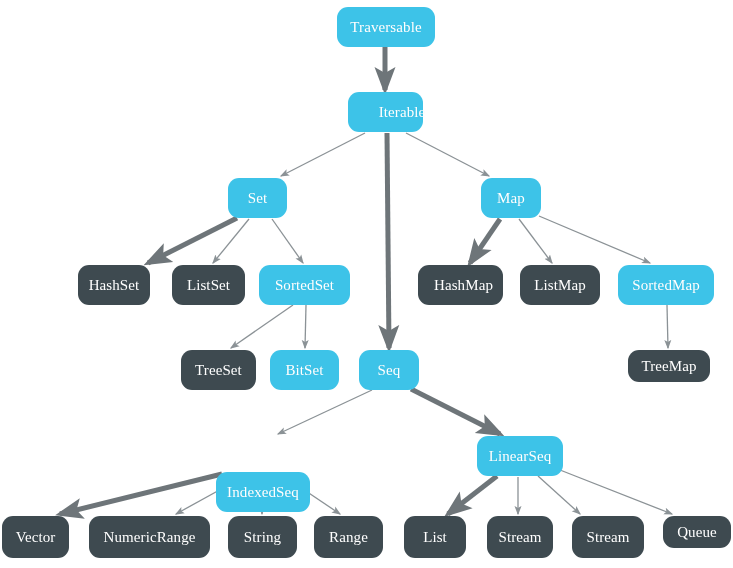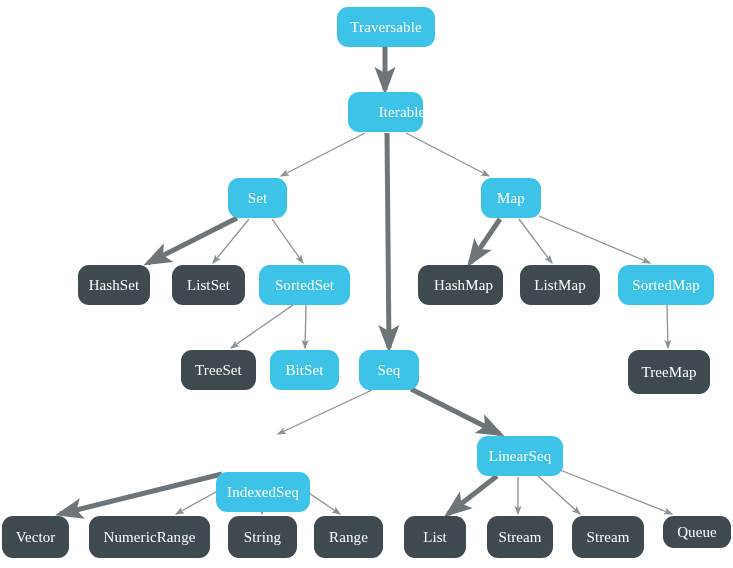--- a/index.html
+++ b/index.html
@@ -115,21 +115,21 @@
       </div>
       <div class="node concrete" style="left: 181px; top: 350px; width: 75px; height: 40px;">
         <span class="node-label">TreeSet</span>
       </div>
       <div class="node trait" style="left: 270px; top: 350px; width: 69px; height: 40px;">
         <span class="node-label">BitSet</span>
       </div>
       <div class="node trait" style="left: 359px; top: 350px; width: 60px; height: 40px;">
         <span class="node-label">Seq</span>
       </div>
-      <div class="node concrete" style="left: 628px; top: 350px; width: 82px; height: 44px;">
+      <div class="node concrete" style="left: 628px; top: 350px; width: 82px; height: 32px;">
         <span class="node-label">TreeMap</span>
       </div>
       <div class="node trait" style="left: 216px; top: 436px; width: 94px; height: 40px; margin-top: 36px;">
         <span class="node-label">IndexedSeq</span>
       </div>
       <div class="node trait" style="left: 477px; top: 436px; width: 86px; height: 40px;">
         <span class="node-label">LinearSeq</span>
       </div>
       <div class="node concrete" style="left: 2px; top: 516px; width: 67px; height: 42px;">
         <span class="node-label">Vector</span>

